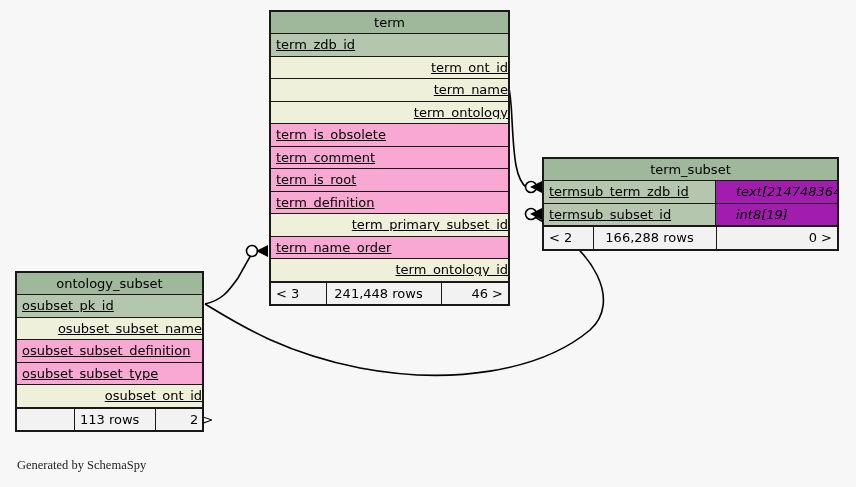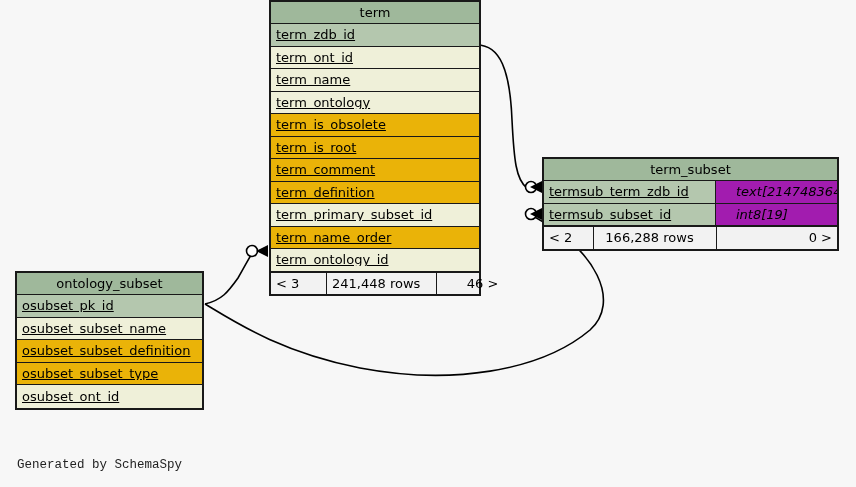--- a/index.html
+++ b/index.html
@@ -71,22 +71,22 @@
     border-left: 1px solid #191919;
     height: 100%;
     display: flex;
     align-items: center;
     background: #a21caf;
     line-height: 1;
     box-sizing: border-box;
     font-style: italic;
   }
   .r-pk   { background: #b4c7ae; }
-  .r-fk   { background: #eff0d9; }
-  .r-plain{ background: #eab308; }
+  .r-fk   { background: #eff0d9; text-align: right; }
+  .r-plain{ background: #f9a8d4; }
   .r-pk .cell-name, .r-fk .cell-name, .r-plain .cell-name { background: transparent; }
 
   .footer {
     display: flex;
     height: 22.5px;
     border-top: 1px solid #191919;
     box-sizing: border-box;
     font-size: 13px;
     background: #f2f2f2;
   }
@@ -98,40 +98,40 @@
     border-right: 1px solid #191919;
     white-space: nowrap;
     line-height: 1;
   }
   .footer .fc:last-child { border-right: none; }
   .fc-left   { flex: 0 0 auto; padding-left: 5px; justify-content: flex-start; }
   .fc-mid    { flex: 1 1 auto; padding-left: 5px; padding-right: 16px; justify-content: center; }
   .fc-right  { flex: 0 0 auto; padding-right: 5px; justify-content: flex-end; }
 
   
-  #tbl-term         { left: 269px; top: 0;  width: 212px; }
+  #tbl-term         { left: 269px; top: 10px;  width: 241px; }
   #tbl-term-subset  { left: 542px; top: 157px; width: 297px; }
   #tbl-ontology-subset { left: 15px; top: 271px; width: 189px; }
 
   #tbl-term .fc-left  { width: 56px; }
   #tbl-term .fc-right { width: 66px; }
   #tbl-term-subset .fc-left  { width: 50px; }
   #tbl-term-subset .fc-right { width: 120px; }
   #tbl-ontology-subset .fc-left  { width: 58px; }
   #tbl-ontology-subset .fc-right { width: 62px; }
 
   #tbl-term-subset .cell-type { width: 122px; }
 
   .caption {
     position: absolute;
     left: 17px;
     top: 458px;
     font-size: 12.5px;
     color: #222;
-    font-family: Liberation Mono, monospace;
+    font-family: Liberation Serif, serif;
     z-index: 10;
   }
 </style>
 </head>
 <body>
 
 <div id="canvas">
 
   <svg class="edges" viewBox="0 0 856 487" xmlns="http://www.w3.org/2000/svg">
     <g fill="none" stroke="#000000" stroke-width="1.6">
@@ -167,24 +167,24 @@
     <div class="row r-fk">
       <span class="cell-name">term_name</span>
     </div>
     <div class="row r-fk">
       <span class="cell-name">term_ontology</span>
     </div>
     <div class="row r-plain">
       <span class="cell-name">term_is_obsolete</span>
     </div>
     <div class="row r-plain">
+      <span class="cell-name">term_comment</span>
+    </div>
+    <div class="row r-plain">
       <span class="cell-name">term_is_root</span>
-    </div>
-    <div class="row r-plain">
-      <span class="cell-name">term_comment</span>
     </div>
     <div class="row r-plain">
       <span class="cell-name">term_definition</span>
     </div>
     <div class="row r-fk">
       <span class="cell-name">term_primary_subset_id</span>
     </div>
     <div class="row r-plain">
       <span class="cell-name">term_name_order</span>
     </div>
@@ -230,17 +230,22 @@
     <div class="row r-plain">
       <span class="cell-name">osubset_subset_definition</span>
     </div>
     <div class="row r-plain">
       <span class="cell-name">osubset_subset_type</span>
     </div>
     <div class="row r-fk">
       <span class="cell-name">osubset_ont_id</span>
     </div>
 
+    <div class="footer">
+      <span class="fc fc-left"></span>
+      <span class="fc fc-mid">113 rows</span>
+      <span class="fc fc-right">2 &gt;</span>
+    </div>
   </div>
 
   <div class="caption">Generated by SchemaSpy</div>
 
 </div>
 
 </body></html>

